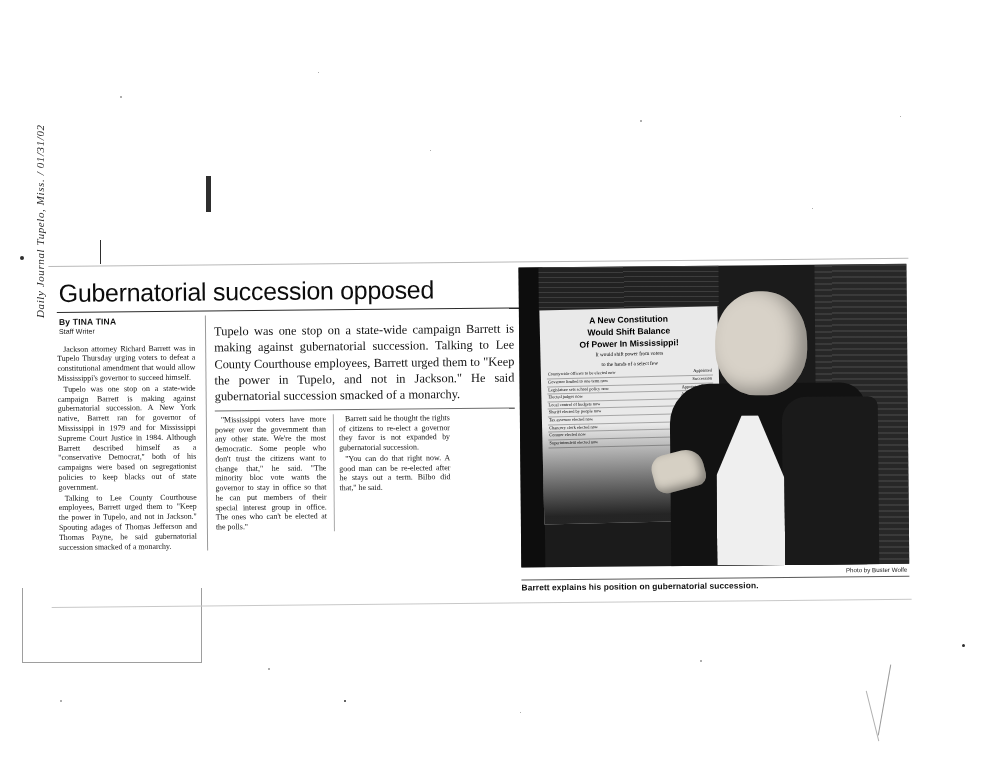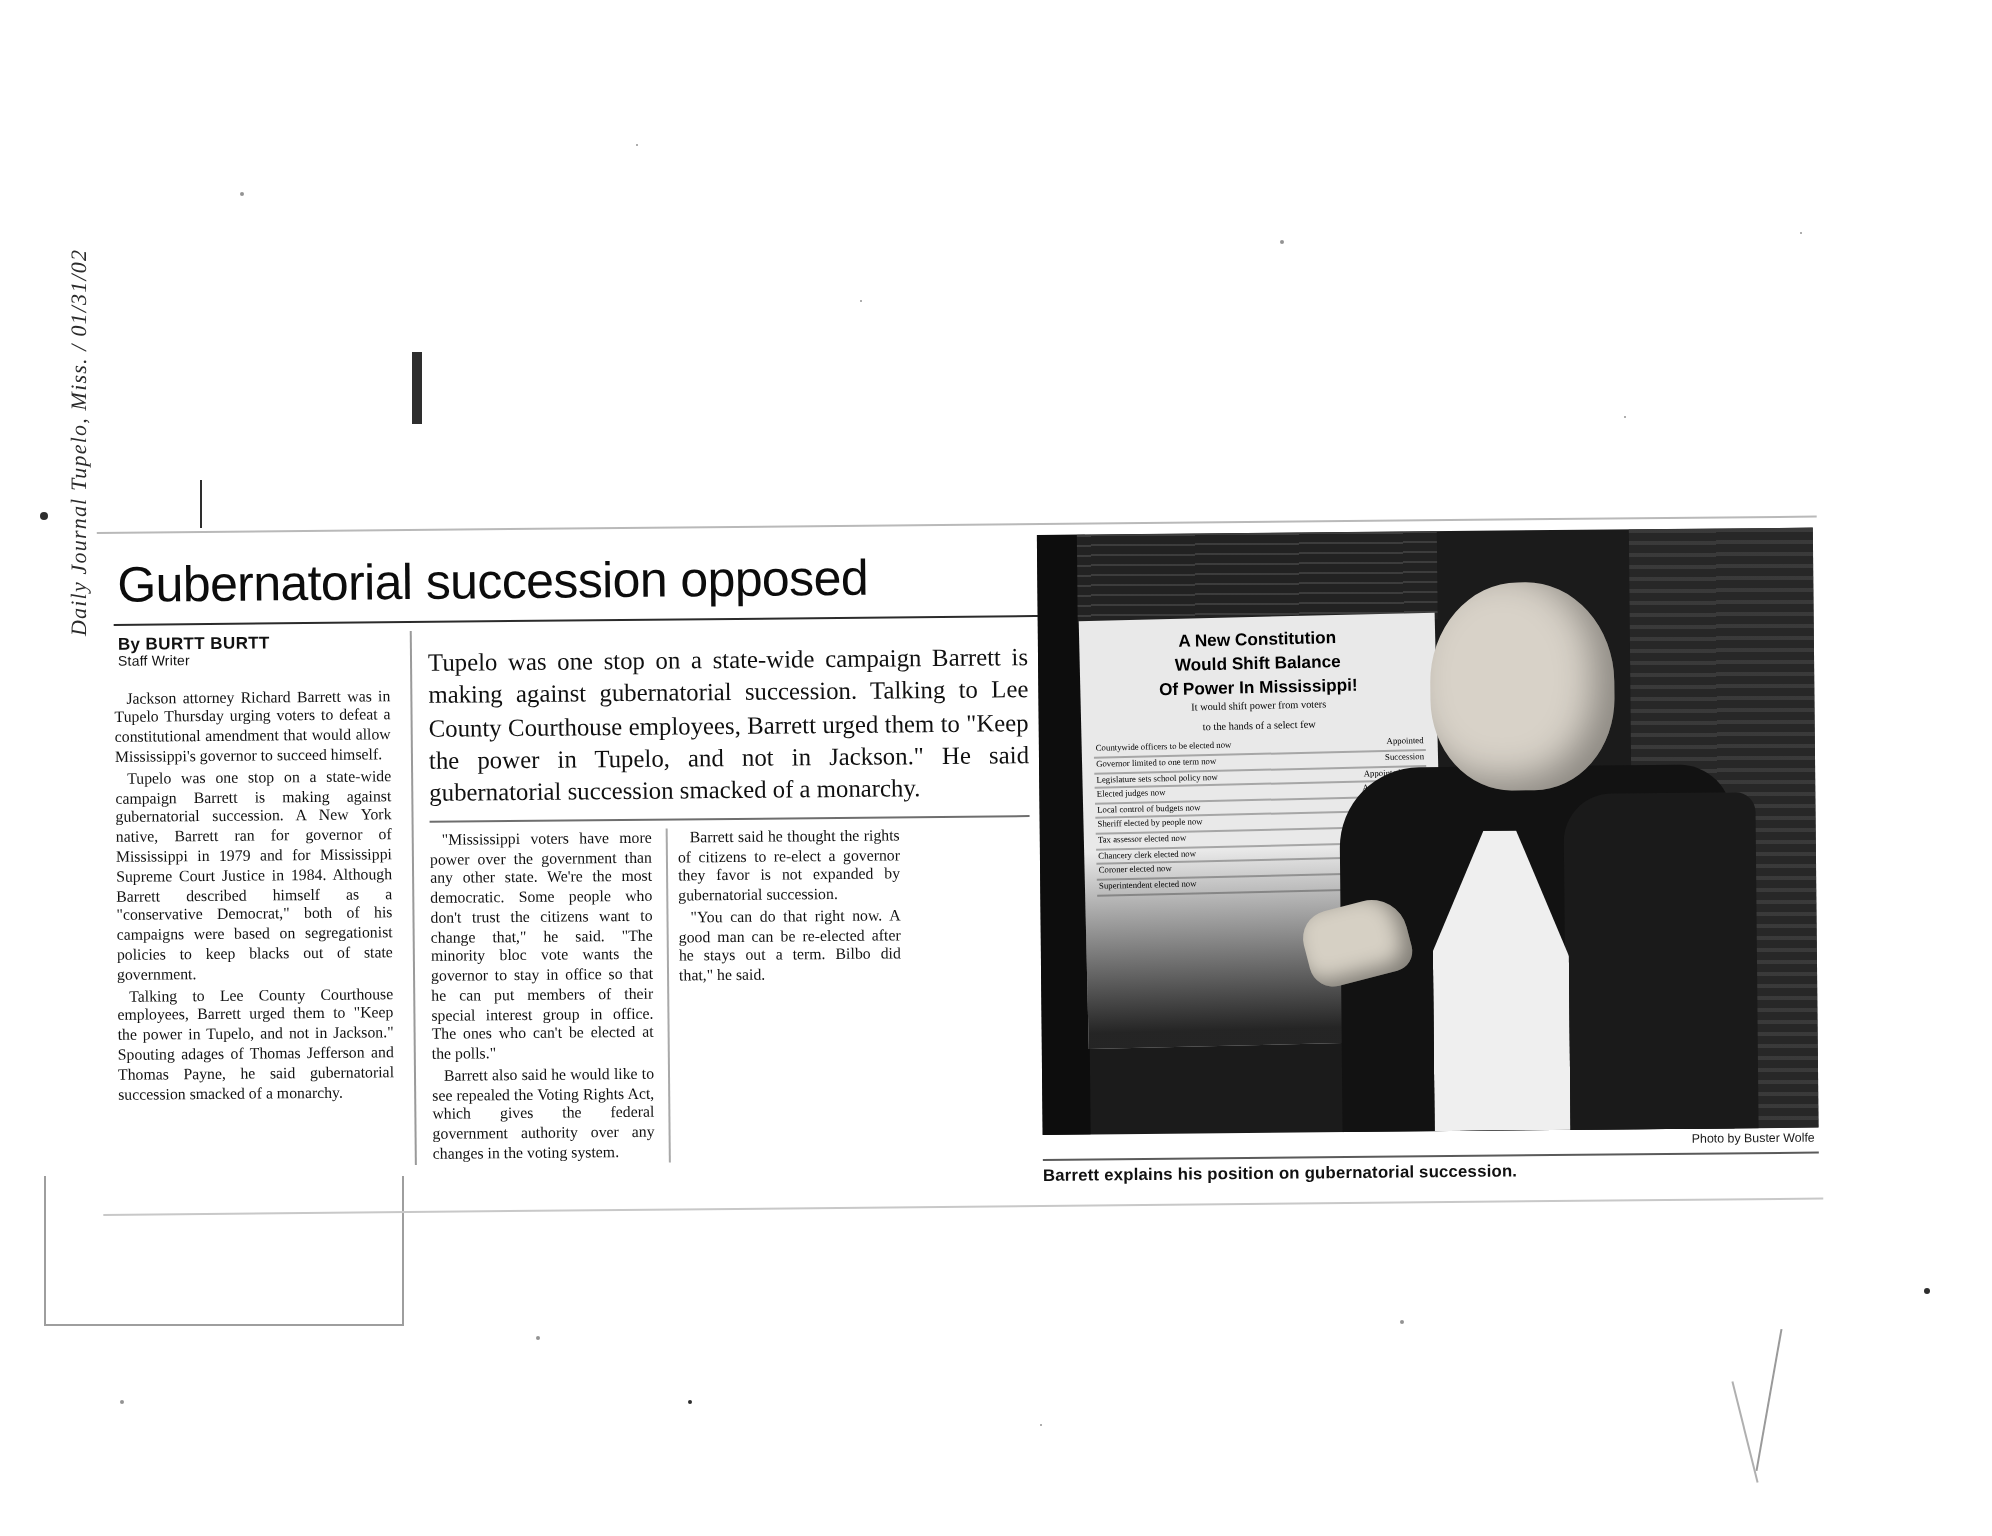--- a/index.html
+++ b/index.html
@@ -370,38 +370,37 @@
 <div class="clipping">
   <div class="clip-edge"></div>
 
   <div class="article">
     <h1 class="headline">Gubernatorial succession opposed</h1>
     <div class="headline-rule"></div>
 
     <div class="cols-top">
       <div class="col-narrow">
         <div class="byline">
-          <span>By BURTT BURTT</span>
+          <span>By TINA TINA</span>
           <span class="role">Staff Writer</span>
         </div>
         <div class="narrow-col">
           <p>Jackson attorney Richard Barrett was in Tupelo Thursday urging voters to defeat a constitutional amendment that would allow Mississippi's governor to succeed himself.</p>
           <p>Tupelo was one stop on a state-wide campaign Barrett is making against gubernatorial succession. A New York native, Barrett ran for governor of Mississippi in 1979 and for Mississippi Supreme Court Justice in 1984. Although Barrett described himself as a "conservative Democrat," both of his campaigns were based on segregationist policies to keep blacks out of state government.</p>
           <p>Talking to Lee County Courthouse employees, Barrett urged them to "Keep the power in Tupelo, and not in Jackson." Spouting adages of Thomas Jefferson and Thomas Payne, he said gubernatorial succession smacked of a monarchy.</p>
         </div>
       </div>
 
       <div class="col-lead">
         <p class="lead-text indent">Tupelo was one stop on a state-wide campaign Barrett is making against gubernatorial succession. Talking to Lee County Courthouse employees, Barrett urged them to "Keep the power in Tupelo, and not in Jackson." He said gubernatorial succession smacked of a monarchy.</p>
         <div class="lead-rule"></div>
 
         <div class="body-cols">
           <div class="bcol">
             <p>"Mississippi voters have more power over the government than any other state. We're the most democratic. Some people who don't trust the citizens want to change that," he said. "The minority bloc vote wants the governor to stay in office so that he can put members of their special interest group in office. The ones who can't be elected at the polls."</p>
-            <p>Barrett also said he would like to see repealed the Voting Rights Act, which gives the federal government authority over any changes in the voting system.</p>
           </div>
           <div class="bcol">
             <p>Barrett said he thought the rights of citizens to re-elect a governor they favor is not expanded by gubernatorial succession.</p>
             <p>"You can do that right now. A good man can be re-elected after he stays out a term. Bilbo did that," he said.</p>
           </div>
         </div>
       </div>
     </div>
   </div>
 

